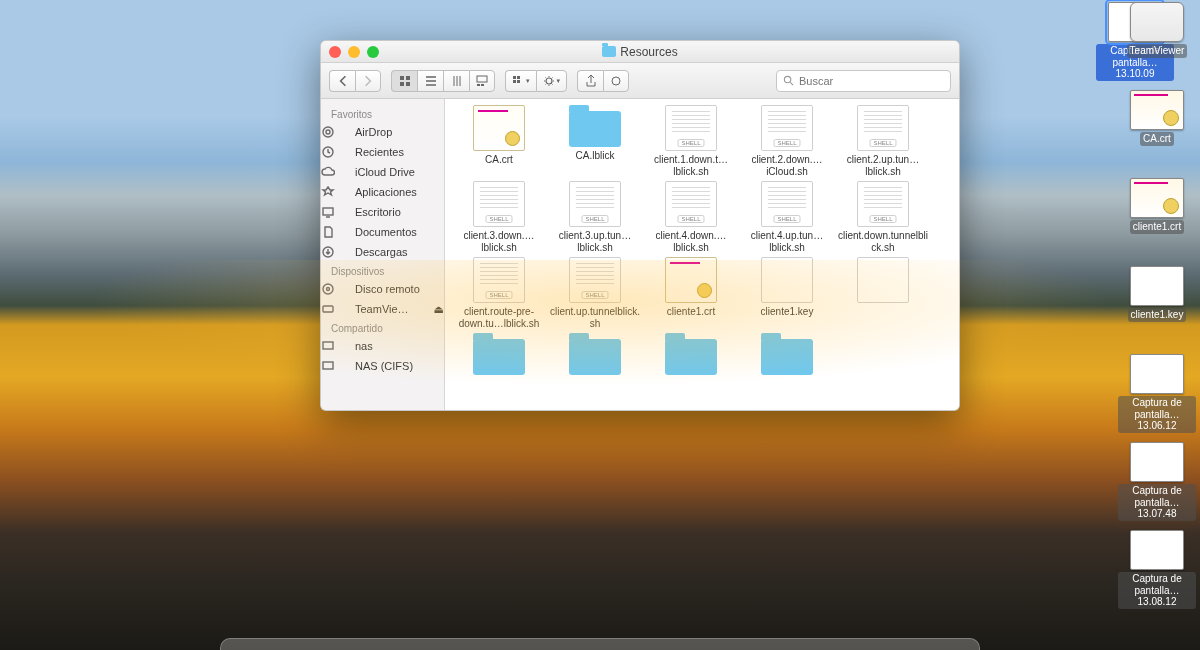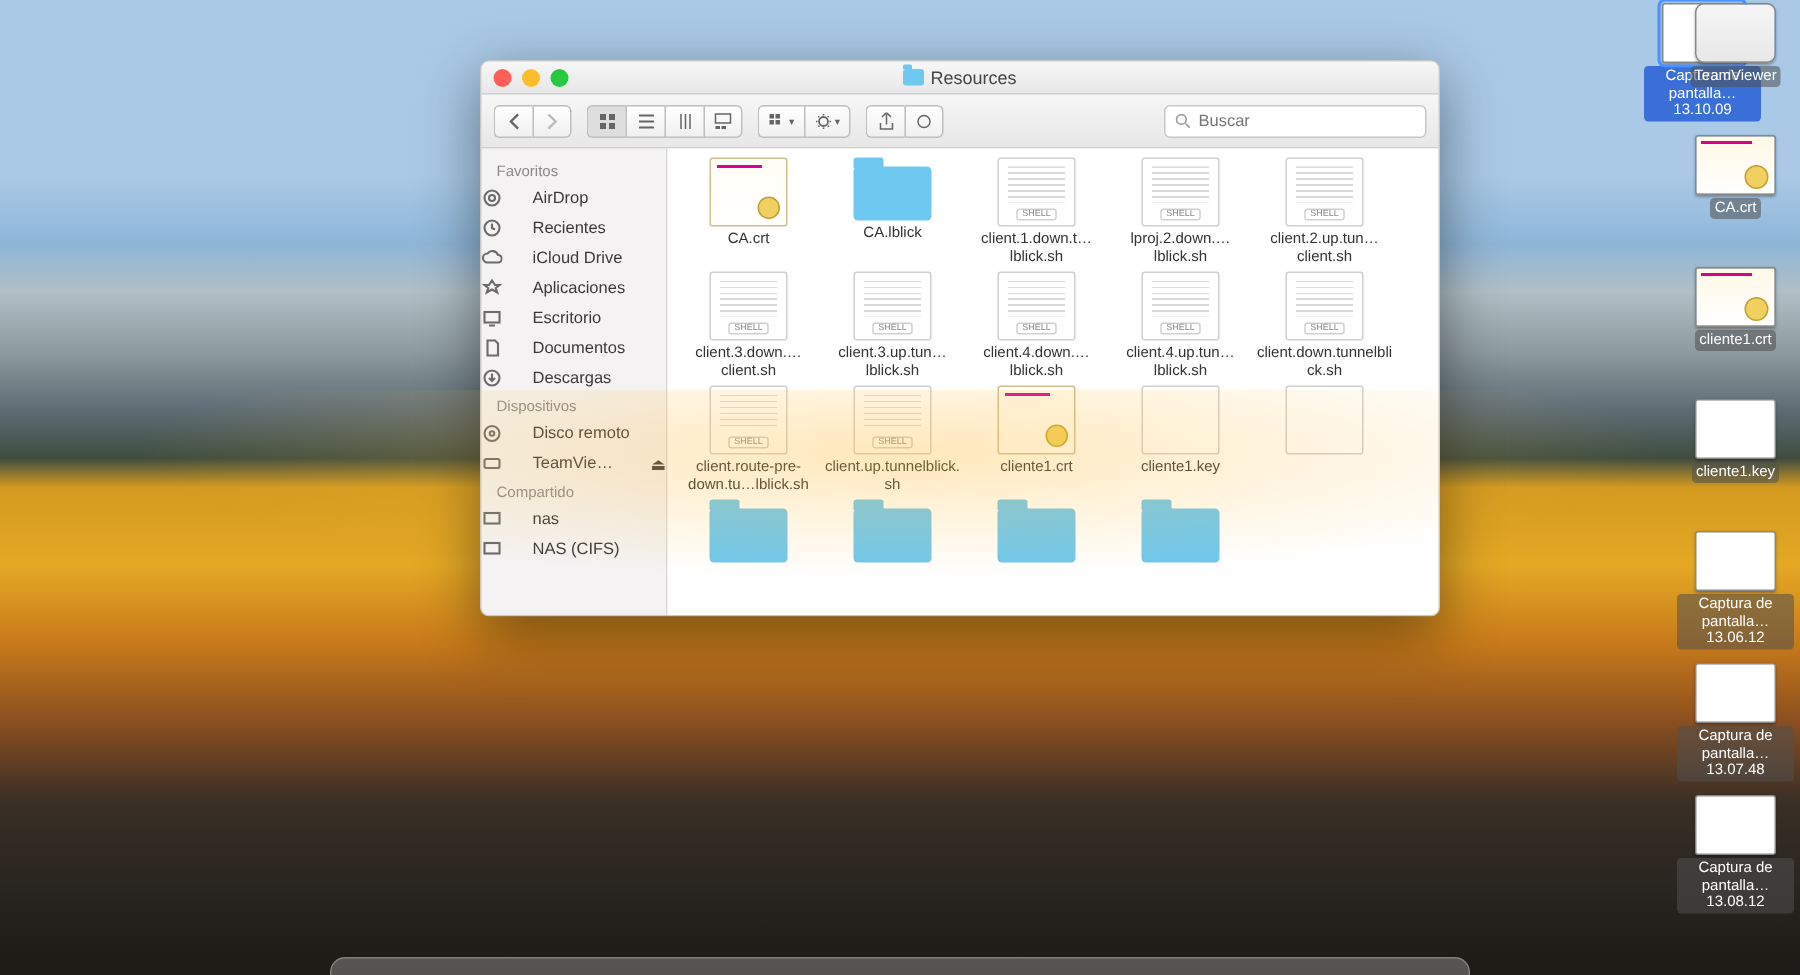--- a/index.html
+++ b/index.html
@@ -285,29 +285,29 @@
             <div class="item">
               <div class="ic folder"></div>
               <span class="name">CA.lblick</span>
             </div>
             <div class="item">
               <div class="ic shell"></div>
               <span class="name">client.1.down.t…lblick.sh</span>
             </div>
             <div class="item">
               <div class="ic shell"></div>
-              <span class="name">lproj.2.down.…lblick.sh</span>
-            </div>
-            <div class="item">
-              <div class="ic shell"></div>
-              <span class="name">client.2.up.tun…client.sh</span>
-            </div>
-            <div class="item">
-              <div class="ic shell"></div>
-              <span class="name">client.3.down.…client.sh</span>
+              <span class="name">client.2.down.…iCloud.sh</span>
+            </div>
+            <div class="item">
+              <div class="ic shell"></div>
+              <span class="name">client.2.up.tun…lblick.sh</span>
+            </div>
+            <div class="item">
+              <div class="ic shell"></div>
+              <span class="name">client.3.down.…lblick.sh</span>
             </div>
             <div class="item">
               <div class="ic shell"></div>
               <span class="name">client.3.up.tun…lblick.sh</span>
             </div>
             <div class="item">
               <div class="ic shell"></div>
               <span class="name">client.4.down.…lblick.sh</span>
             </div>
             <div class="item">

